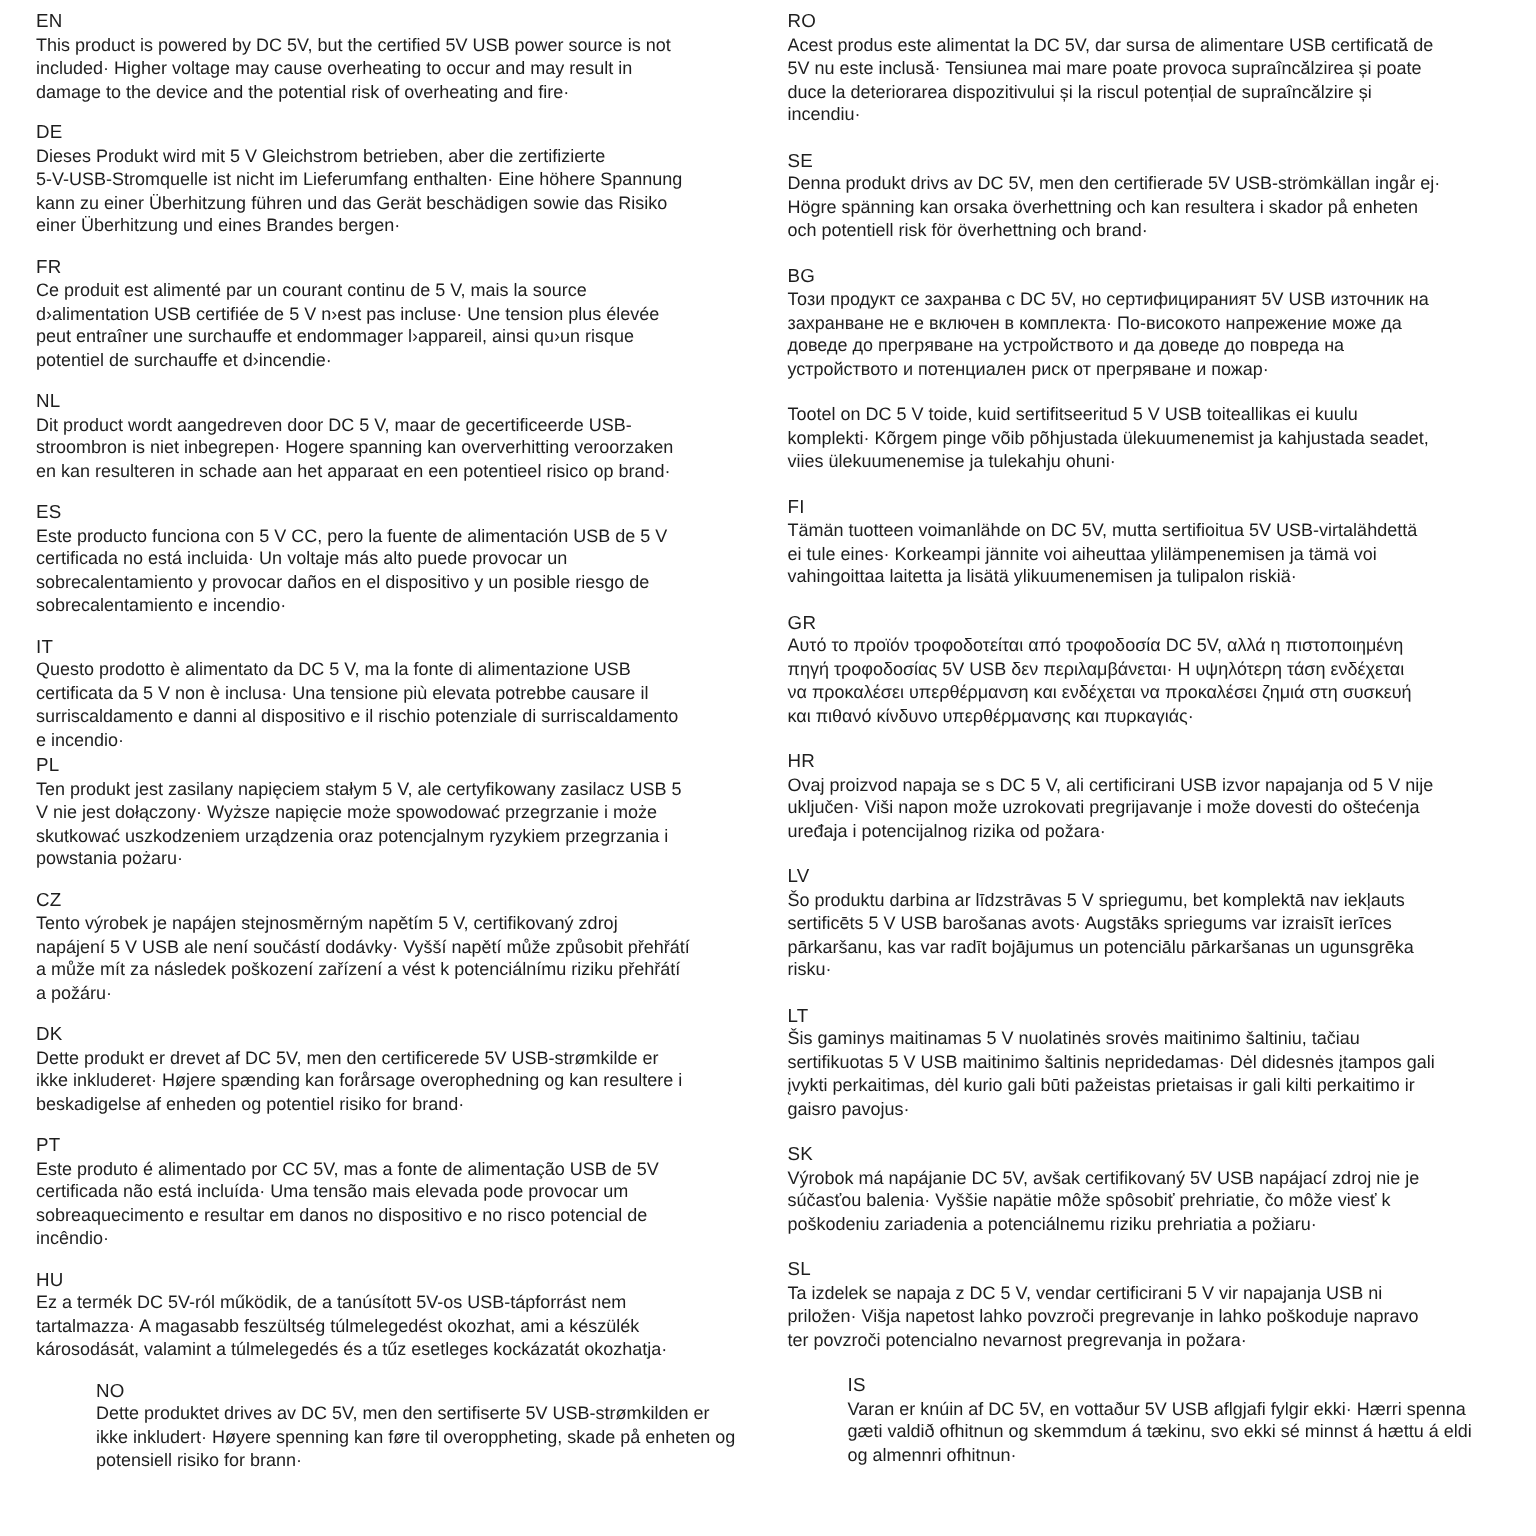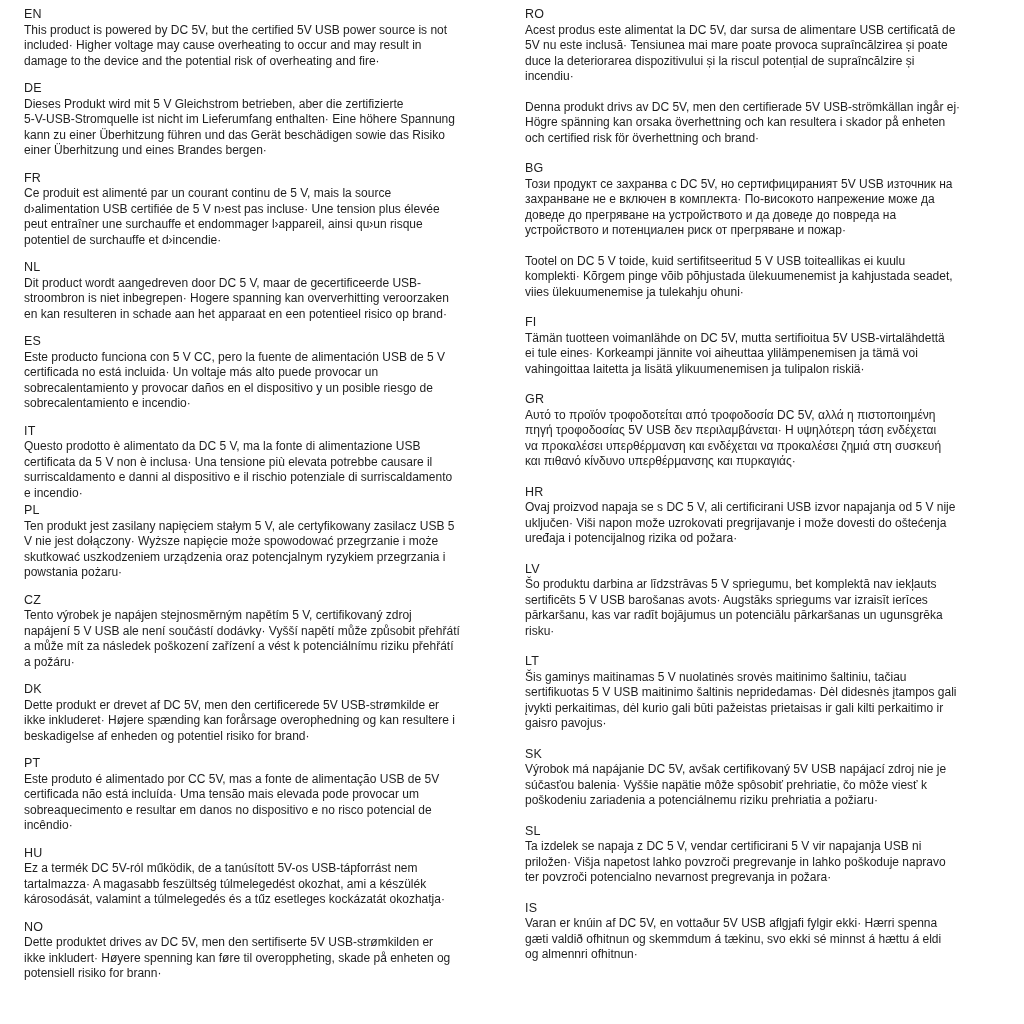--- a/index.html
+++ b/index.html
@@ -27,20 +27,21 @@
     min-width: 0;
   }
   .sec {
     margin: 0 0 12px 0;
   }
   .col-right .sec {
     margin-bottom: 15px;
   }
   .sec:last-child {
     margin-bottom: 0;
+    margin-left: 40px;
   }
   
   .col-left .sec.tight {
     margin-bottom: 2px;
   }
   .code {
     font-size: 12.5px;
     line-height: 15.5px;
     font-weight: 400;
     letter-spacing: 0.2px;
@@ -141,23 +142,24 @@
 
   <div class="col col-right">
     <div class="sec">
       <div class="code">RO</div>
       <div class="body-text">Acest produs este alimentat la DC 5V, dar sursa de alimentare USB certificată de
 5V nu este inclusă· Tensiunea mai mare poate provoca supraîncălzirea și poate
 duce la deteriorarea dispozitivului și la riscul potențial de supraîncălzire și
 incendiu·</div>
     </div>
     <div class="sec">
+      <div class="code">SE</div>
       <div class="body-text">Denna produkt drivs av DC 5V, men den certifierade 5V USB-strömkällan ingår ej·
 Högre spänning kan orsaka överhettning och kan resultera i skador på enheten
-och certified risk för överhettning och brand·</div>
+och potentiell risk för överhettning och brand·</div>
     </div>
     <div class="sec">
       <div class="code">BG</div>
       <div class="body-text">Този продукт се захранва с DC 5V, но сертифицираният 5V USB източник на
 захранване не е включен в комплекта· По-високото напрежение може да
 доведе до прегряване на устройството и да доведе до повреда на
 устройството и потенциален риск от прегряване и пожар·</div>
     </div>
     <div class="sec">
       <div class="body-text">Tootel on DC 5 V toide, kuid sertifitseeritud 5 V USB toiteallikas ei kuulu

